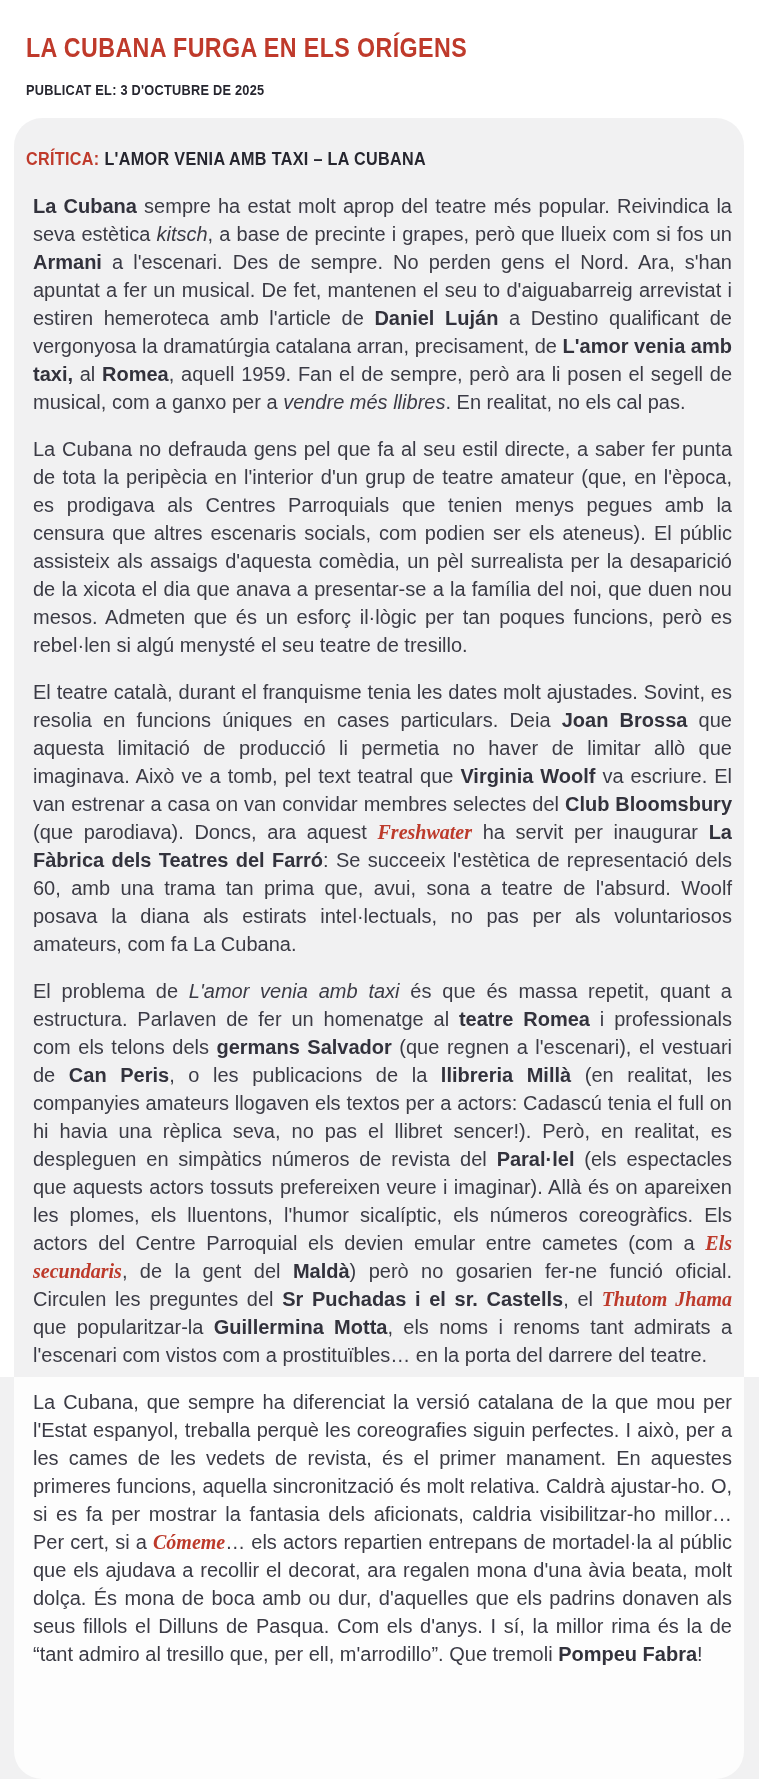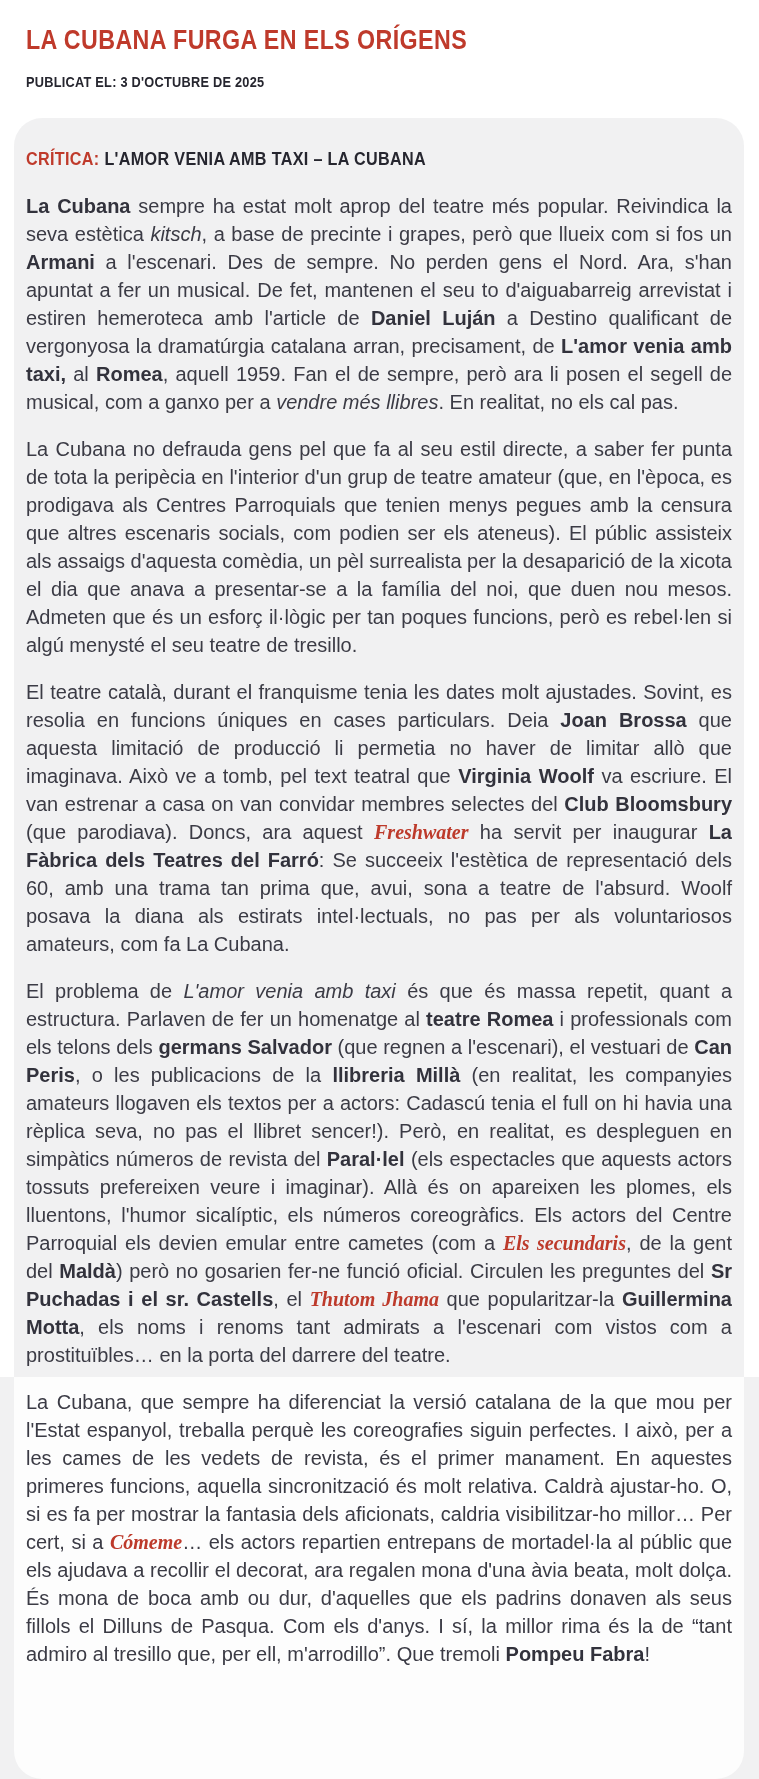--- a/index.html
+++ b/index.html
@@ -18,21 +18,21 @@
     position:relative;
     width:759px;height:1779px;
     margin:0 auto;
     overflow:hidden;
     
     background:linear-gradient(to bottom,
       var(--page-bg) 0px,var(--page-bg) 1377px,
       var(--card-gray) 1377px,var(--card-gray) 100%);
   }
   .page-header{
-    position:absolute;left:0;top:8px;width:759px;
+    position:absolute;left:0;top:16px;width:759px;
     padding:16px 14px 0 26px;
   }
   .page-title{
     color:var(--accent-red);
     font-size:28px;font-weight:bold;
     letter-spacing:.5px;
     white-space:nowrap;
     transform:scaleX(.83);transform-origin:left top;
   }
   .publish-date{
@@ -61,21 +61,21 @@
     transform:scaleX(.85);transform-origin:left top;
     margin-bottom:22px;
   }
   .review-label{color:var(--accent-red);}
   .article-body{
     color:var(--body-text);
     font-size:20px;line-height:28px;
   }
   .article-body p{
     text-align:justify;
-    margin:0 0 19px 0;
+    margin:0 0 19px 7px;
   }
   .article-body p:last-child{margin-bottom:0;}
   .seg-b{font-weight:bold;color:#32323c;}
   .seg-i{font-style:italic;}
   .seg-link{
     color:var(--link-red);
     font-weight:bold;font-style:italic;
     cursor:pointer;
     font-family:Liberation Serif, serif;
   }

